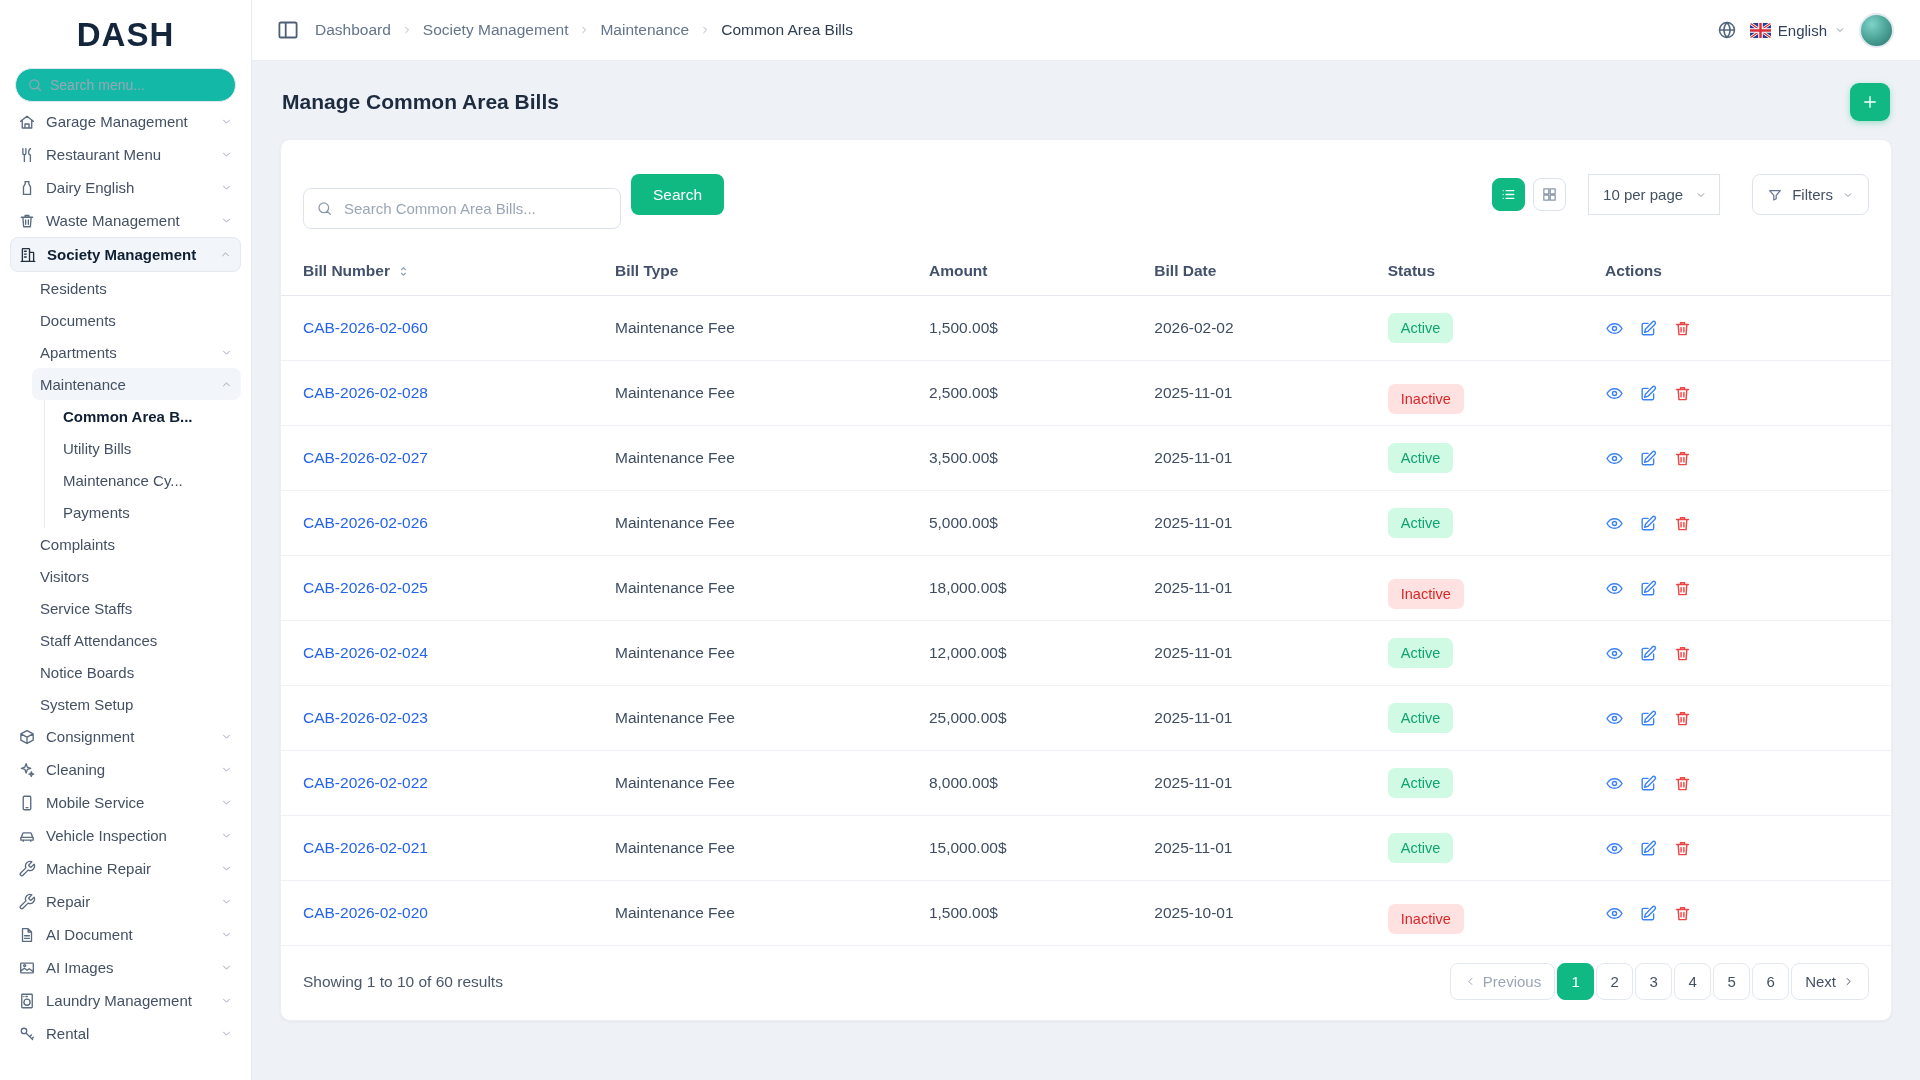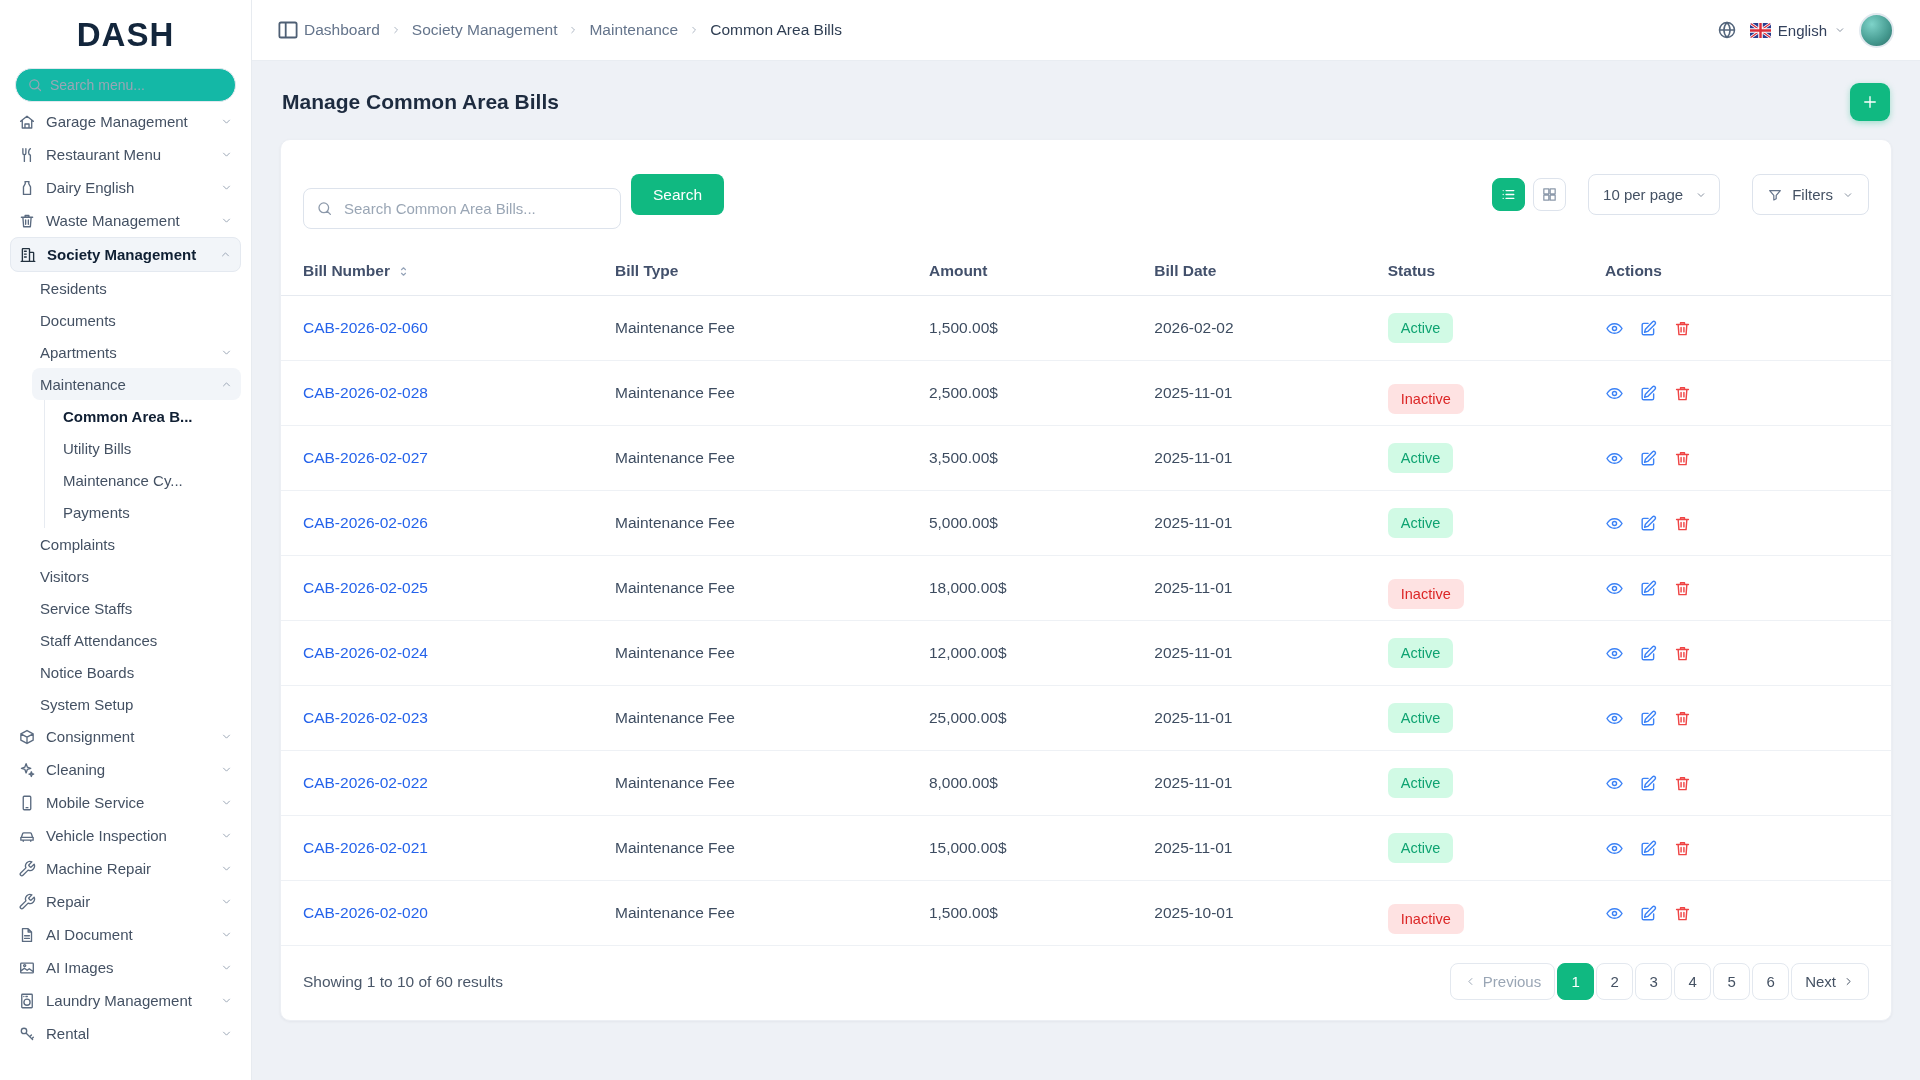--- a/index.html
+++ b/index.html
@@ -33,21 +33,21 @@
   .submenu.lvl1 { padding-left:22px; }
   .menu-item.lvl1 { height:32px; }
   .menu-item.lvl1.open { background:#f2f5f9; }
   .submenu.lvl2 { margin-left:12px; padding-left:10px; border-left:1px solid #e7ebf1; }
   .menu-item.lvl2 { height:32px; }
   .menu-item.lvl2.active { font-weight:700; color:#101f33; }
 
   
   .main { flex:1; display:flex; flex-direction:column; height:100%; overflow:hidden; }
   .topbar { height:61px; min-height:61px; background:#fff; border-bottom:1px solid #e9edf2;
-    display:flex; align-items:center; padding:0 26px 0 24px; gap:4px; }
+    display:flex; align-items:center; padding:0 26px 0 24px; gap:15px; }
   .panel-btn { width:24px; height:24px; color:#4e5f74; background:none; border:none; padding:0; cursor:pointer; }
   .breadcrumb { display:flex; align-items:center; gap:10px; font-size:15.5px; color:#64748b; }
   .crumb { cursor:pointer; }
   .crumb.last { color:#2f3e53; }
   .crumb-sep { width:12px; height:12px; color:#a4aebc; }
   .top-right { margin-left:auto; display:flex; align-items:center; gap:13px; }
   .globe-btn { width:20px; height:20px; color:#53657c; background:none; border:none; padding:0; cursor:pointer; }
   .lang { display:flex; align-items:center; gap:7px; font-size:15px; color:#33415c; cursor:pointer; }
   .flag { width:21px; height:15px; border-radius:2.5px; overflow:hidden; display:block; }
   .flag svg { display:block; width:100%; height:100%; }
@@ -74,21 +74,21 @@
   .tb-search input::placeholder { color:#9aa6b5; }
   .tb-ic { position:absolute; left:13px; top:12px; width:17px; height:17px; color:#8c99aa; display:block; }
   .search-btn { height:41px; margin-left:10px; padding:0 22px; border:none; border-radius:8px;
     background:#10b981; color:#fff; font-size:15.5px; cursor:pointer; }
   .tb-right { margin-left:auto; display:flex; align-items:center; gap:8px; }
   .view-btn { width:33px; height:33px; border-radius:8px; display:flex; align-items:center;
     justify-content:center; cursor:pointer; padding:0; }
   .view-btn.on { background:#10b981; color:#fff; border:1px solid #10b981; }
   .view-btn.off { background:#fff; color:#8c99aa; border:1px solid #dde3ec; }
   .ph17 { width:17px; height:17px; display:block; }
-  .per-page { height:41px; margin-left:14px; border:1px solid #dde3ec; border-radius:8px;
+  .per-page { height:41px; margin-left:14px; border:1px solid #dde3ec; border-radius:0;
     display:flex; align-items:center; gap:12px; padding:0 12px 0 14px; font-size:15px;
     color:#445163; cursor:pointer; background:#fff; }
   .filters-btn { height:41px; margin-left:24px; border:1px solid #dde3ec; border-radius:8px;
     background:#fff; display:flex; align-items:center; gap:9px; padding:0 14px; font-size:15px;
     color:#445163; cursor:pointer; }
   .ph16 { width:16px; height:16px; display:block; color:#64748b; }
 
   
   table.bills { width:100%; border-collapse:collapse; }
   th { text-align:left; font-size:15.5px; font-weight:700; color:#42506b;

